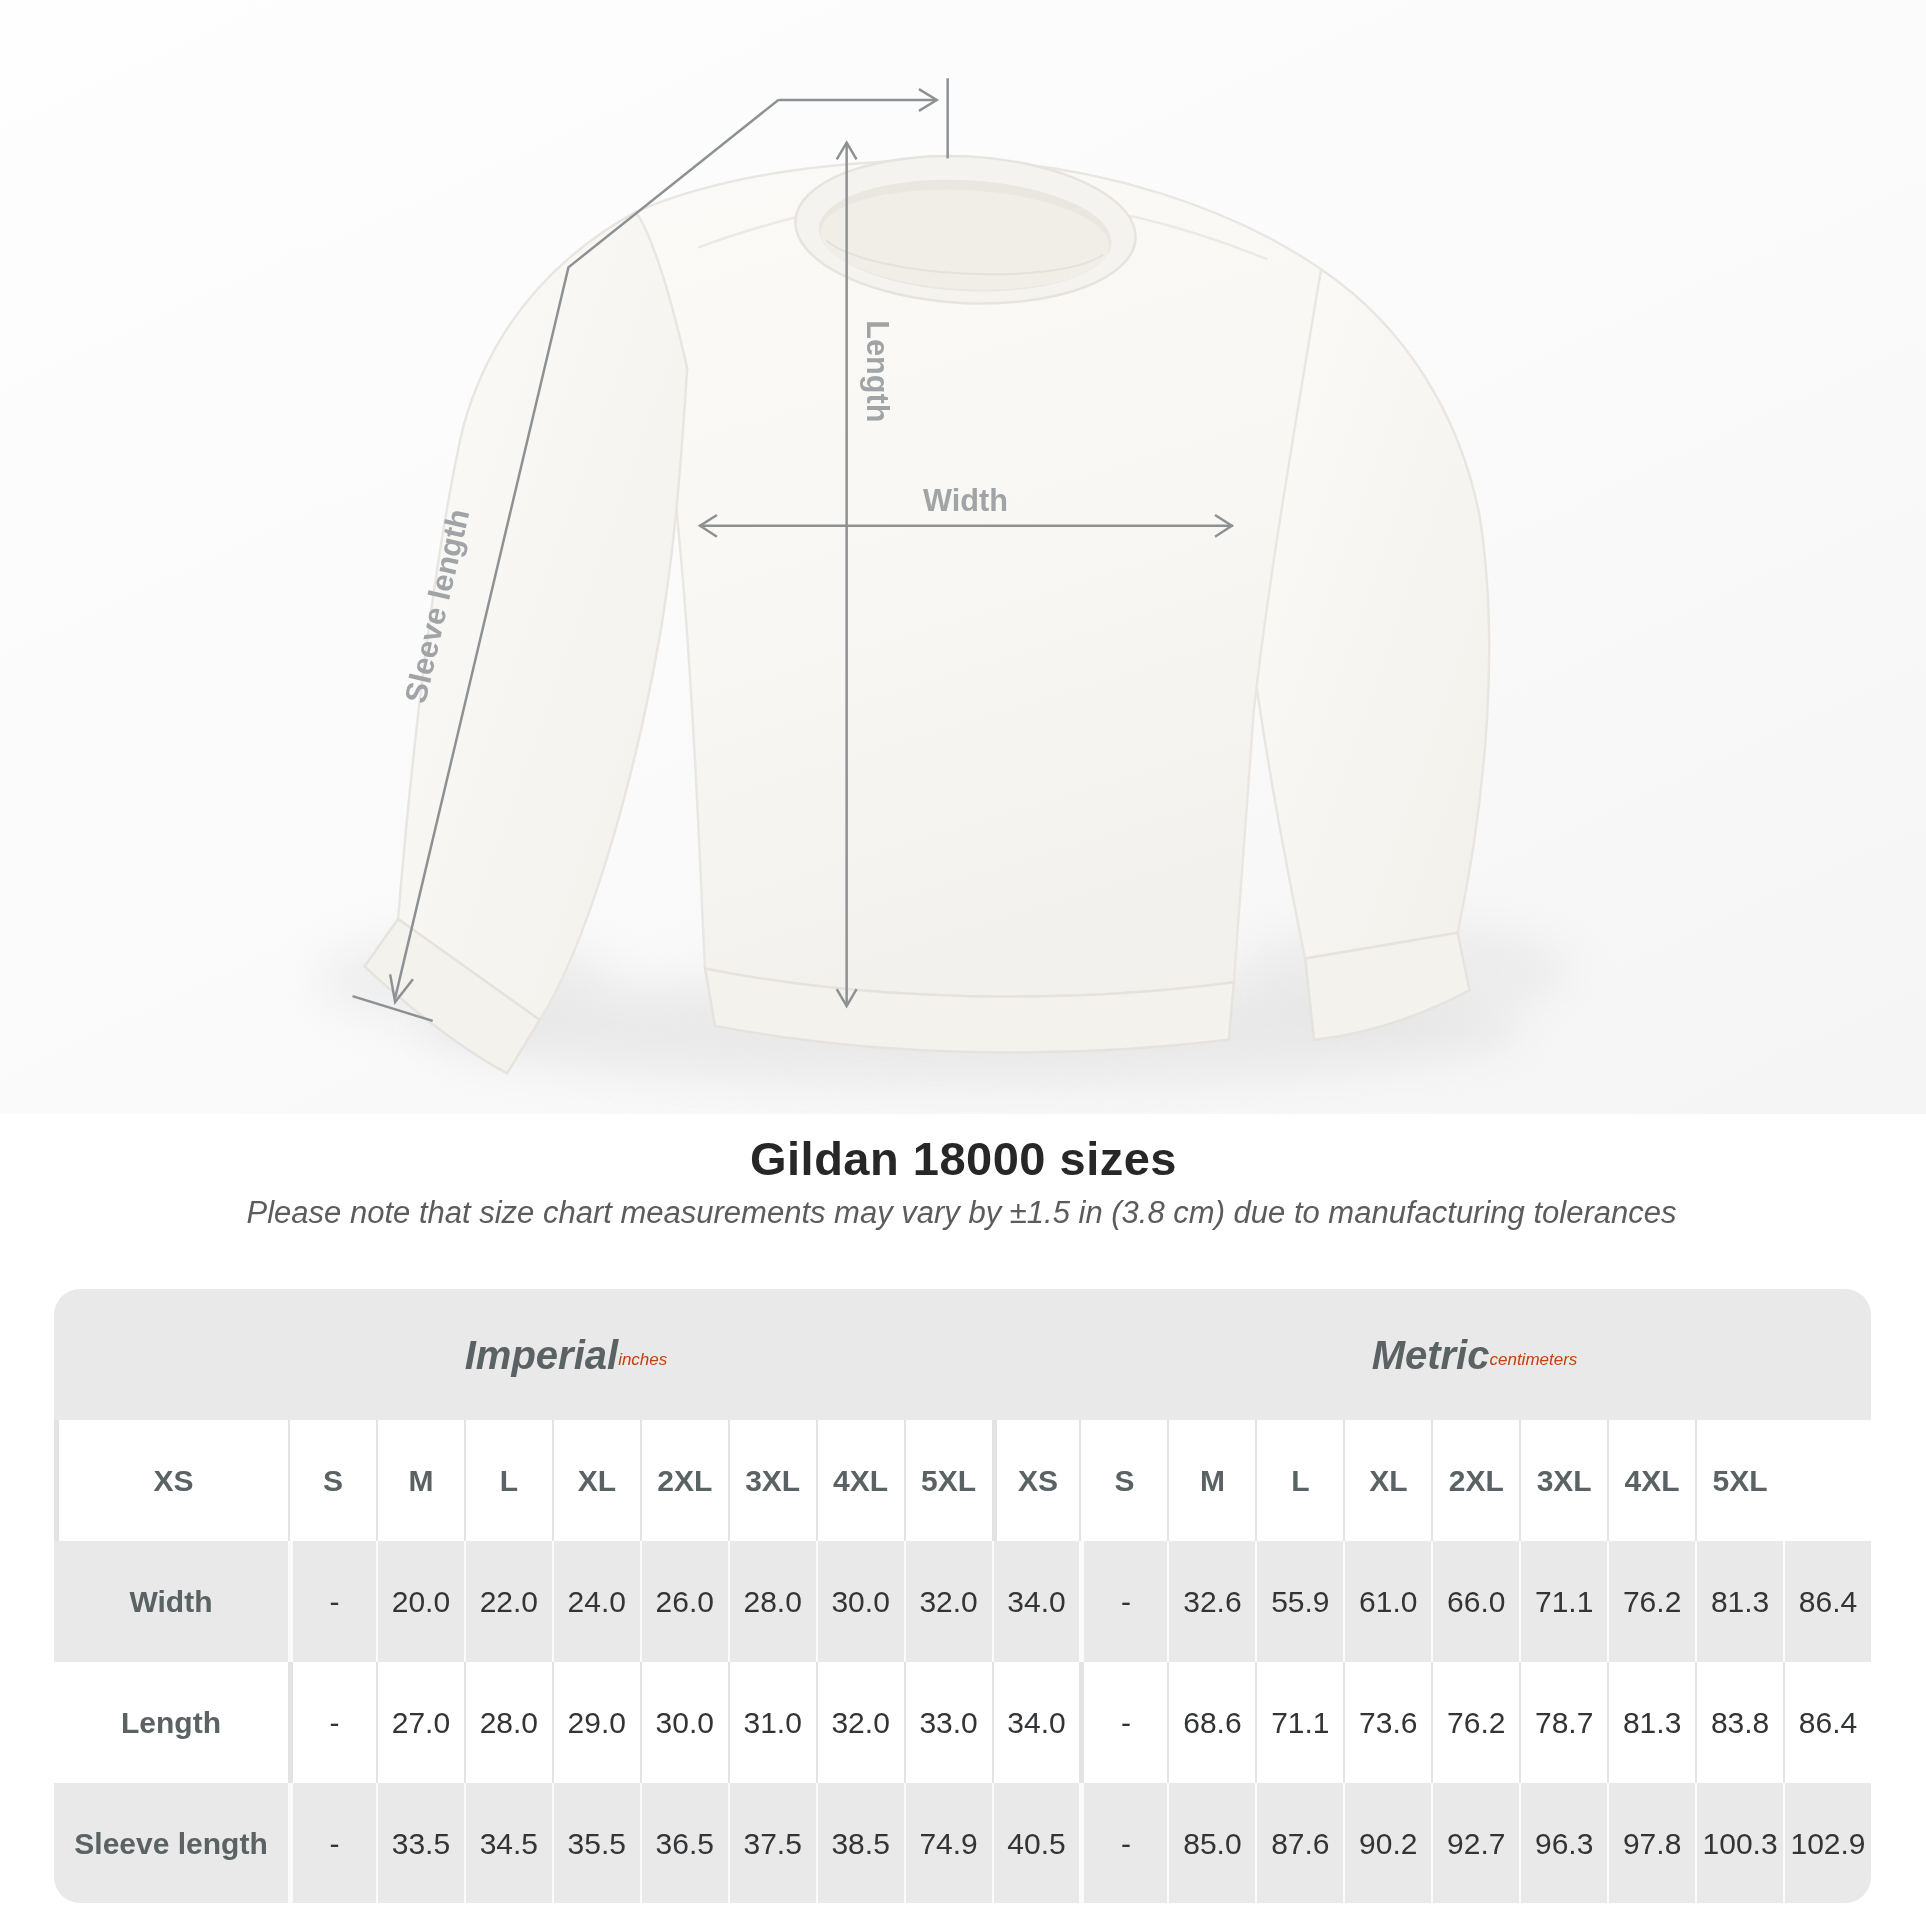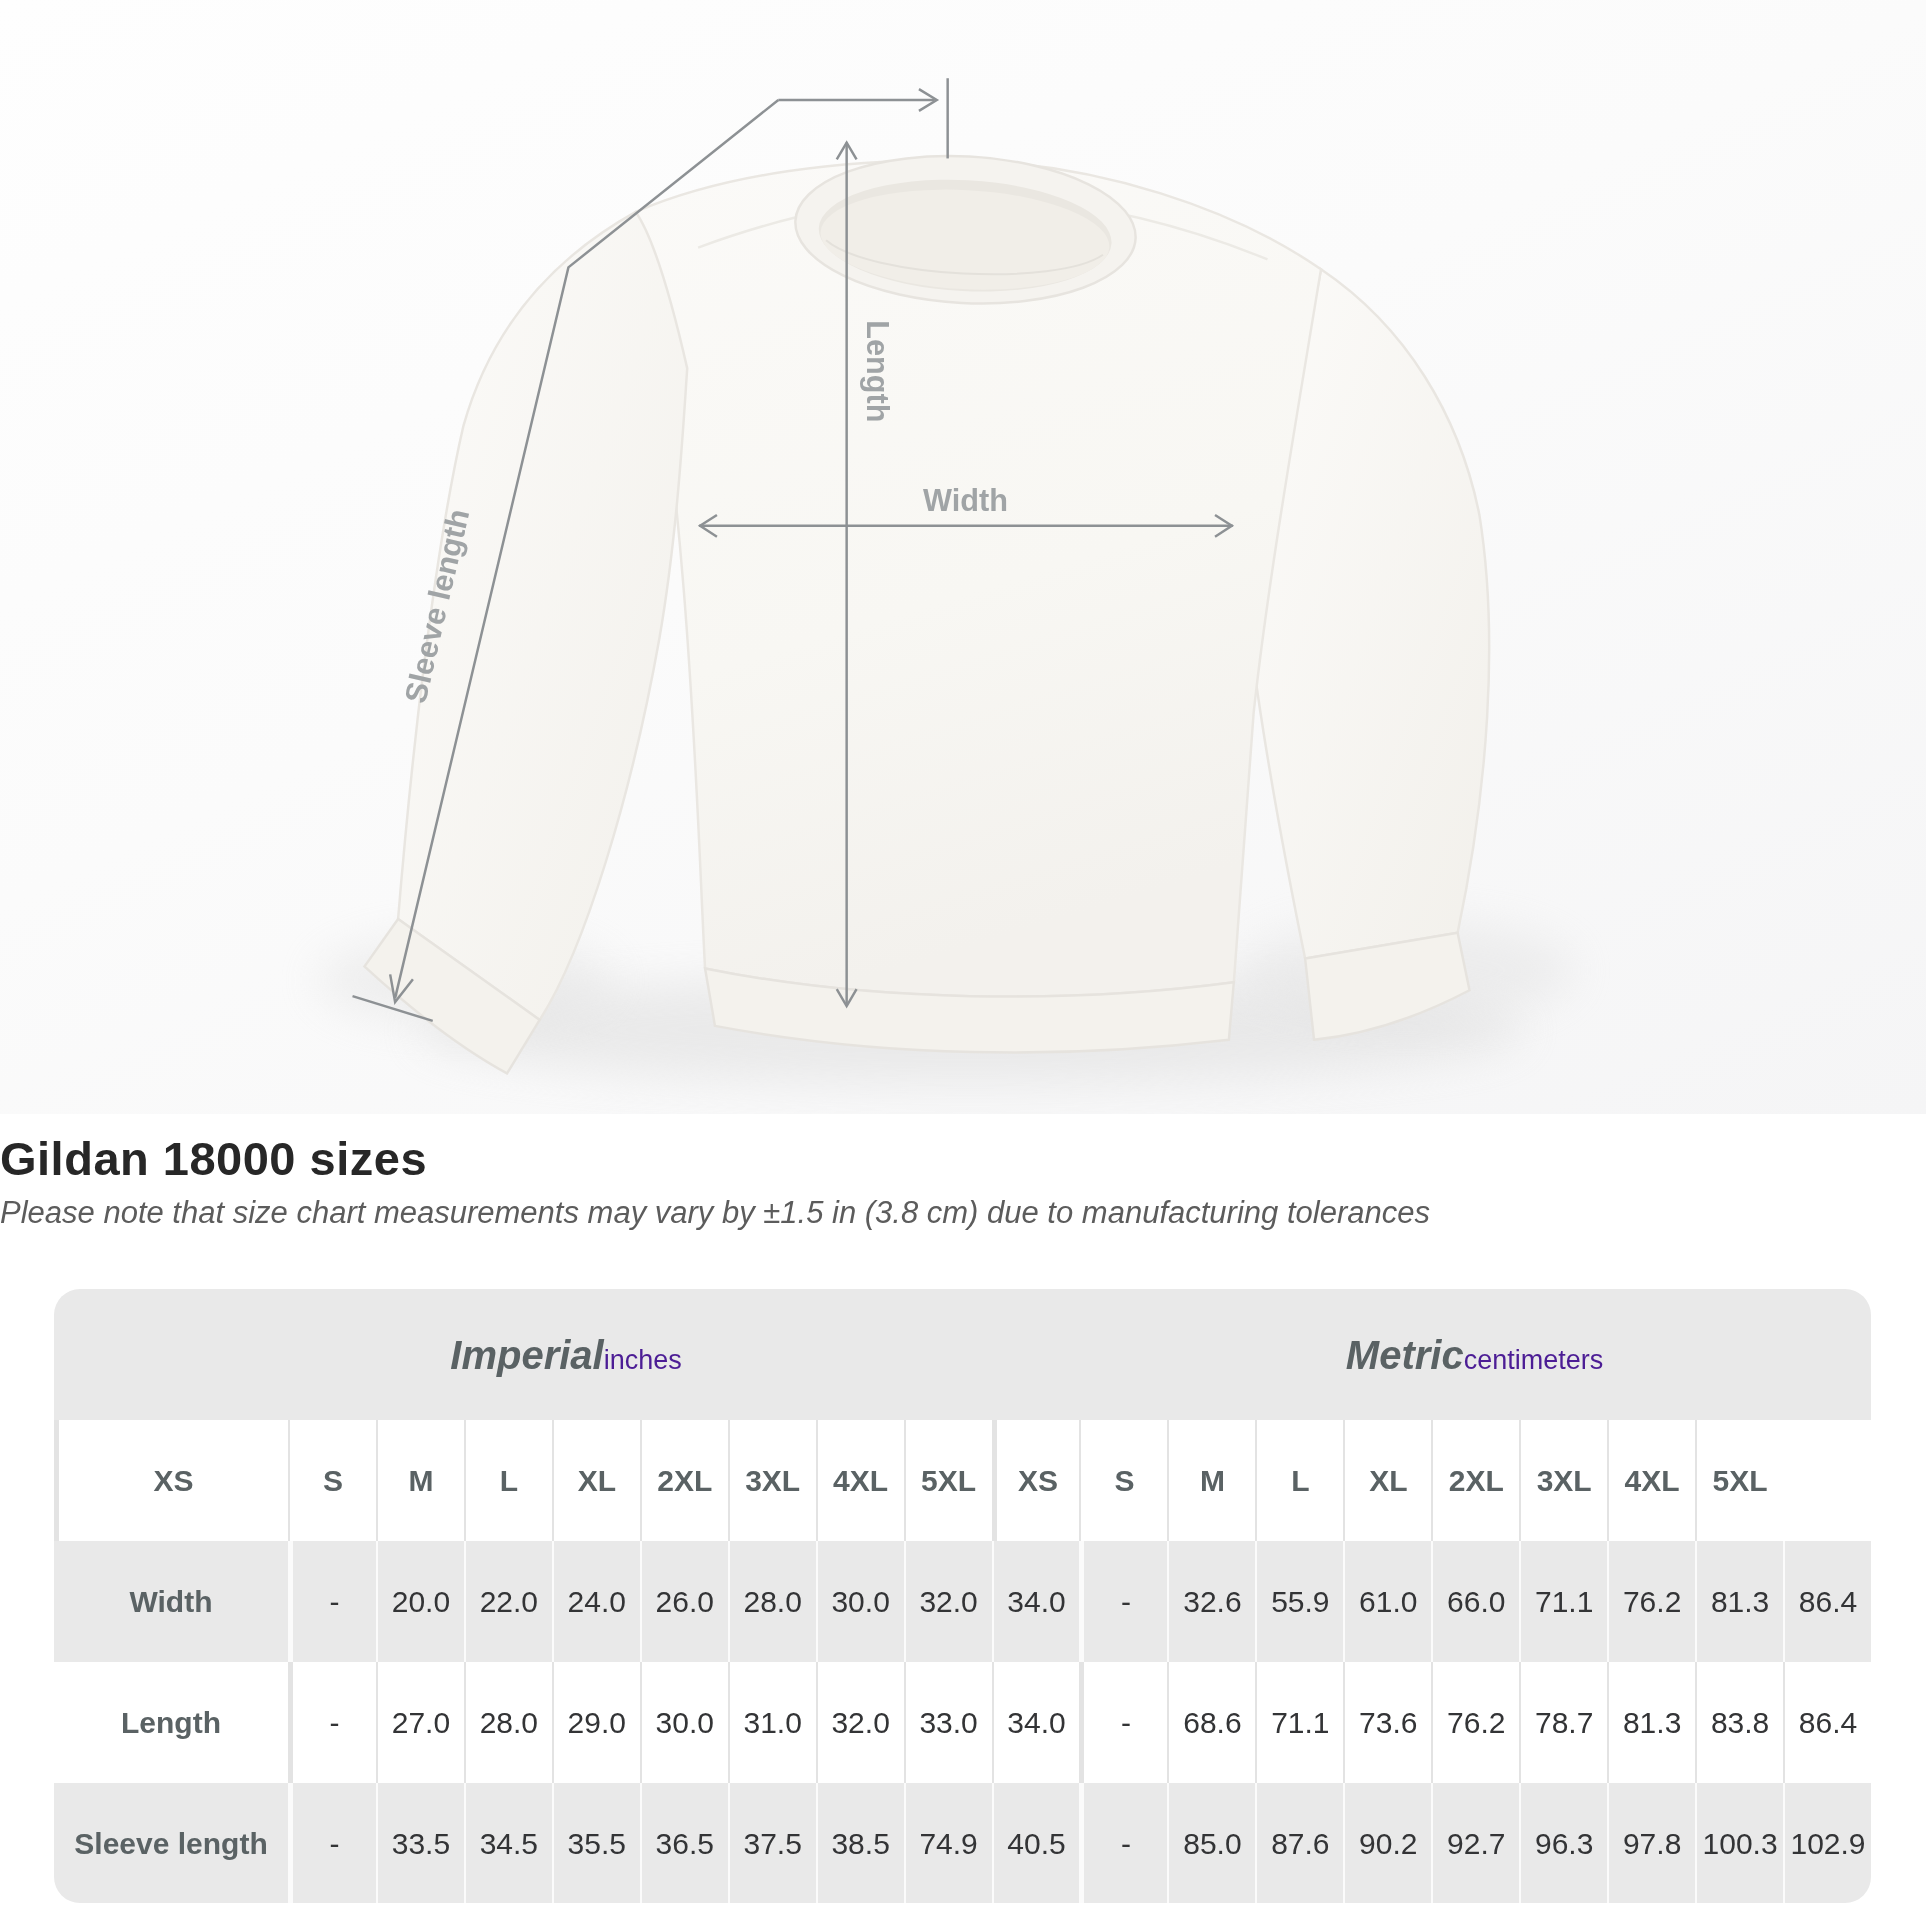--- a/index.html
+++ b/index.html
@@ -9,40 +9,40 @@
     font-family:"Liberation Sans","DejaVu Sans",sans-serif;
     -webkit-font-smoothing:antialiased;
   }
   
   .photo{
     position:absolute;left:0;top:0;width:1927px;height:1114px;
     background:linear-gradient(155deg,#fefefe 0%,#fbfbfb 45%,#f5f5f6 100%);
   }
   .photo svg{position:absolute;left:0;top:0;}
   
-  .headline{position:absolute;left:0;top:1131px;width:1927px;}
+  .headline{position:absolute;left:0;top:1131px;width:1927px;text-align:center;}
   .headline h1{
     margin:0;font-size:47px;line-height:55px;font-weight:bold;color:#272727;letter-spacing:0.5px;
   }
   .headline p{
     margin:10px 4px 0 0;font-size:31px;line-height:34px;font-style:italic;color:#5c5c5c;
   }
   
   .size-table{
     position:absolute;left:54px;top:1289px;width:1817px;height:614px;
     border-radius:26px;overflow:hidden;
   }
   .band{
     height:131px;background:#e9e9e9;display:flex;
   }
   .band .half{display:flex;flex-direction:row;justify-content:center;align-items:center;}
   .band .half.imperial{width:1024px;}
   .band .half.metric{width:793px;}
   .band .u-label{font-size:40px;font-weight:bold;font-style:italic;color:#5a6264;line-height:44px;}
-  .band .u-sub{font-size:27px;color:#4c1d95;margin-top:10px;line-height:30px;}
+  .band .u-sub{font-size:17px;font-style:italic;color:#c2410c;margin-top:10px;line-height:30px;}
   .t-row{
     display:grid;height:121px;
     grid-template-columns:234px repeat(18,1fr);
     align-items:center;
   }
   .t-row.white{background:#ffffff;}
   .t-row.gray{background:#e9e9e9;}
   .cell{
     height:100%;display:flex;align-items:center;justify-content:center;
     font-size:30px;color:#333436;

